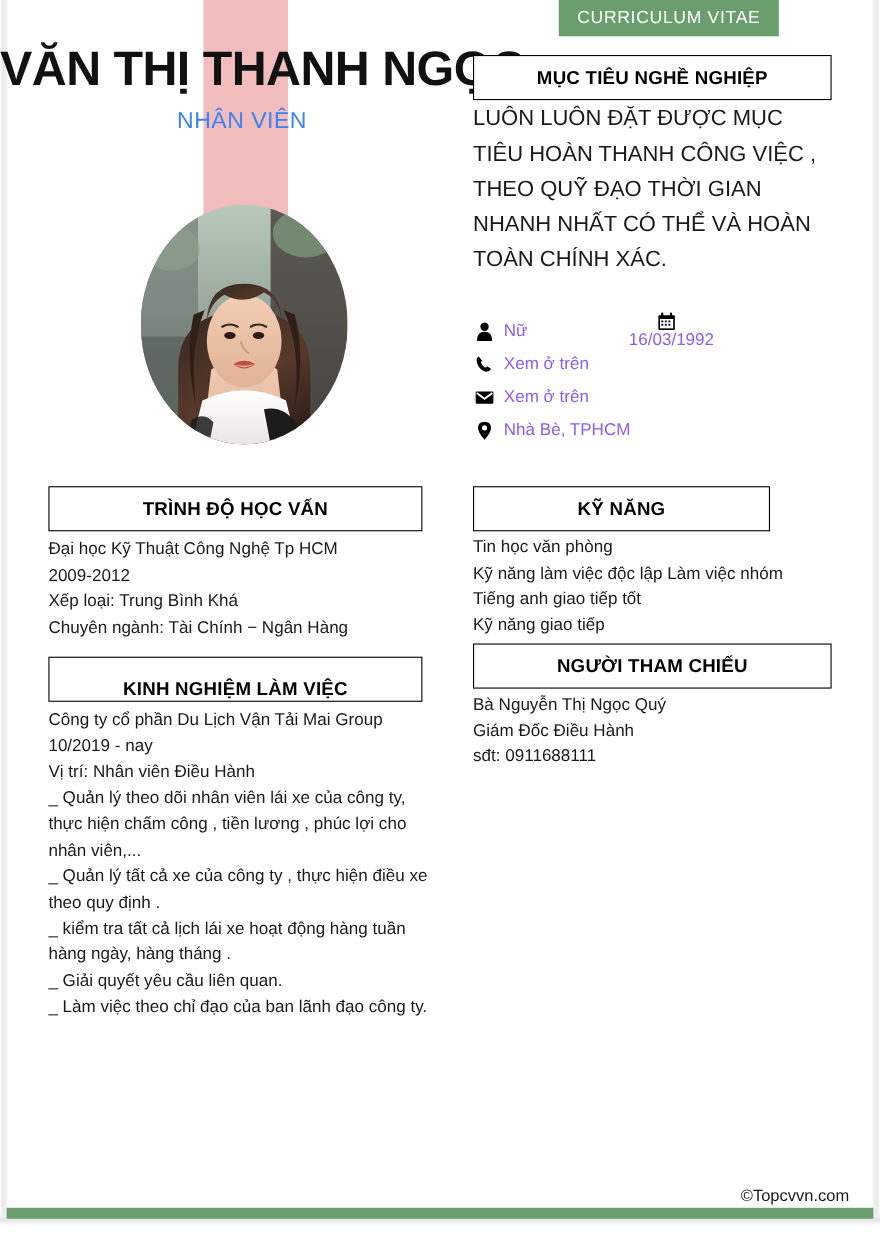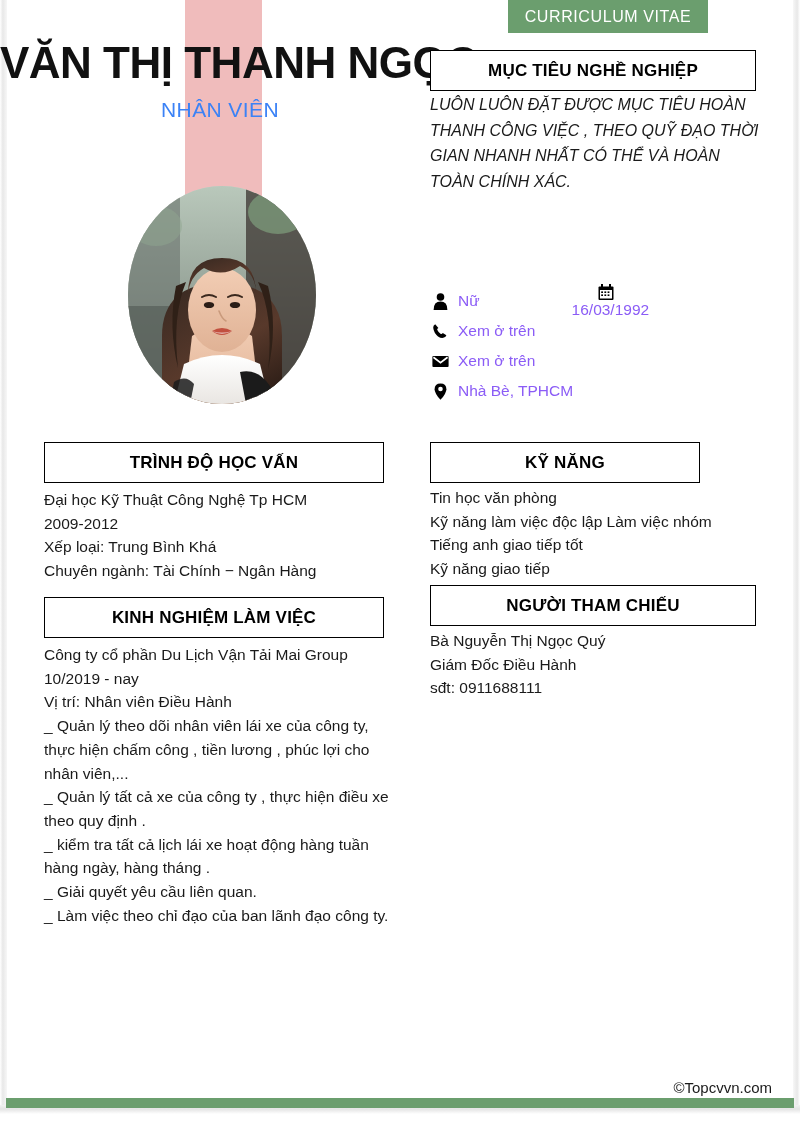--- a/index.html
+++ b/index.html
@@ -132,23 +132,22 @@
     color: #1a1a1a;
     line-height: 1.53;
     z-index: 4;
   }
   .body-text p { margin: 0; }
 
   .objective-text {
     left: 430px;
     top: 92px;
     width: 332px;
-    font-size: 16px;
+    font-size: 20px;
     line-height: 1.60;
-    font-style: italic;
   }
 
   
   .contact-area {
     position: absolute;
     left: 430px;
     top: 286px;
     width: 340px;
     z-index: 4;
   }
@@ -174,21 +173,21 @@
   .contact-col-b {
     display: flex;
     align-items: center;
     margin-left: 92px;
     flex-direction: column;
   }
 
   
   .edu-box   { left: 44px;  top: 442px; width: 340px; height: 41px; }
   .edu-text  { left: 44px;  top: 488px; width: 345px; }
-  .exp-box   { left: 44px;  top: 597px; width: 340px; height: 41px; }
+  .exp-box   { left: 44px;  top: 597px; width: 340px; height: 41px; align-items: flex-end; }
   .exp-text  { left: 44px;  top: 643px; width: 348px; }
 
   
   .skill-box { left: 430px; top: 442px; width: 270px; height: 41px; }
   .skill-text{ left: 430px; top: 486px; width: 330px; }
   .ref-box   { left: 430px; top: 585px; width: 326px; height: 41px; }
   .ref-text  { left: 430px; top: 629px; width: 330px; }
 
   
   .footer-credit {

